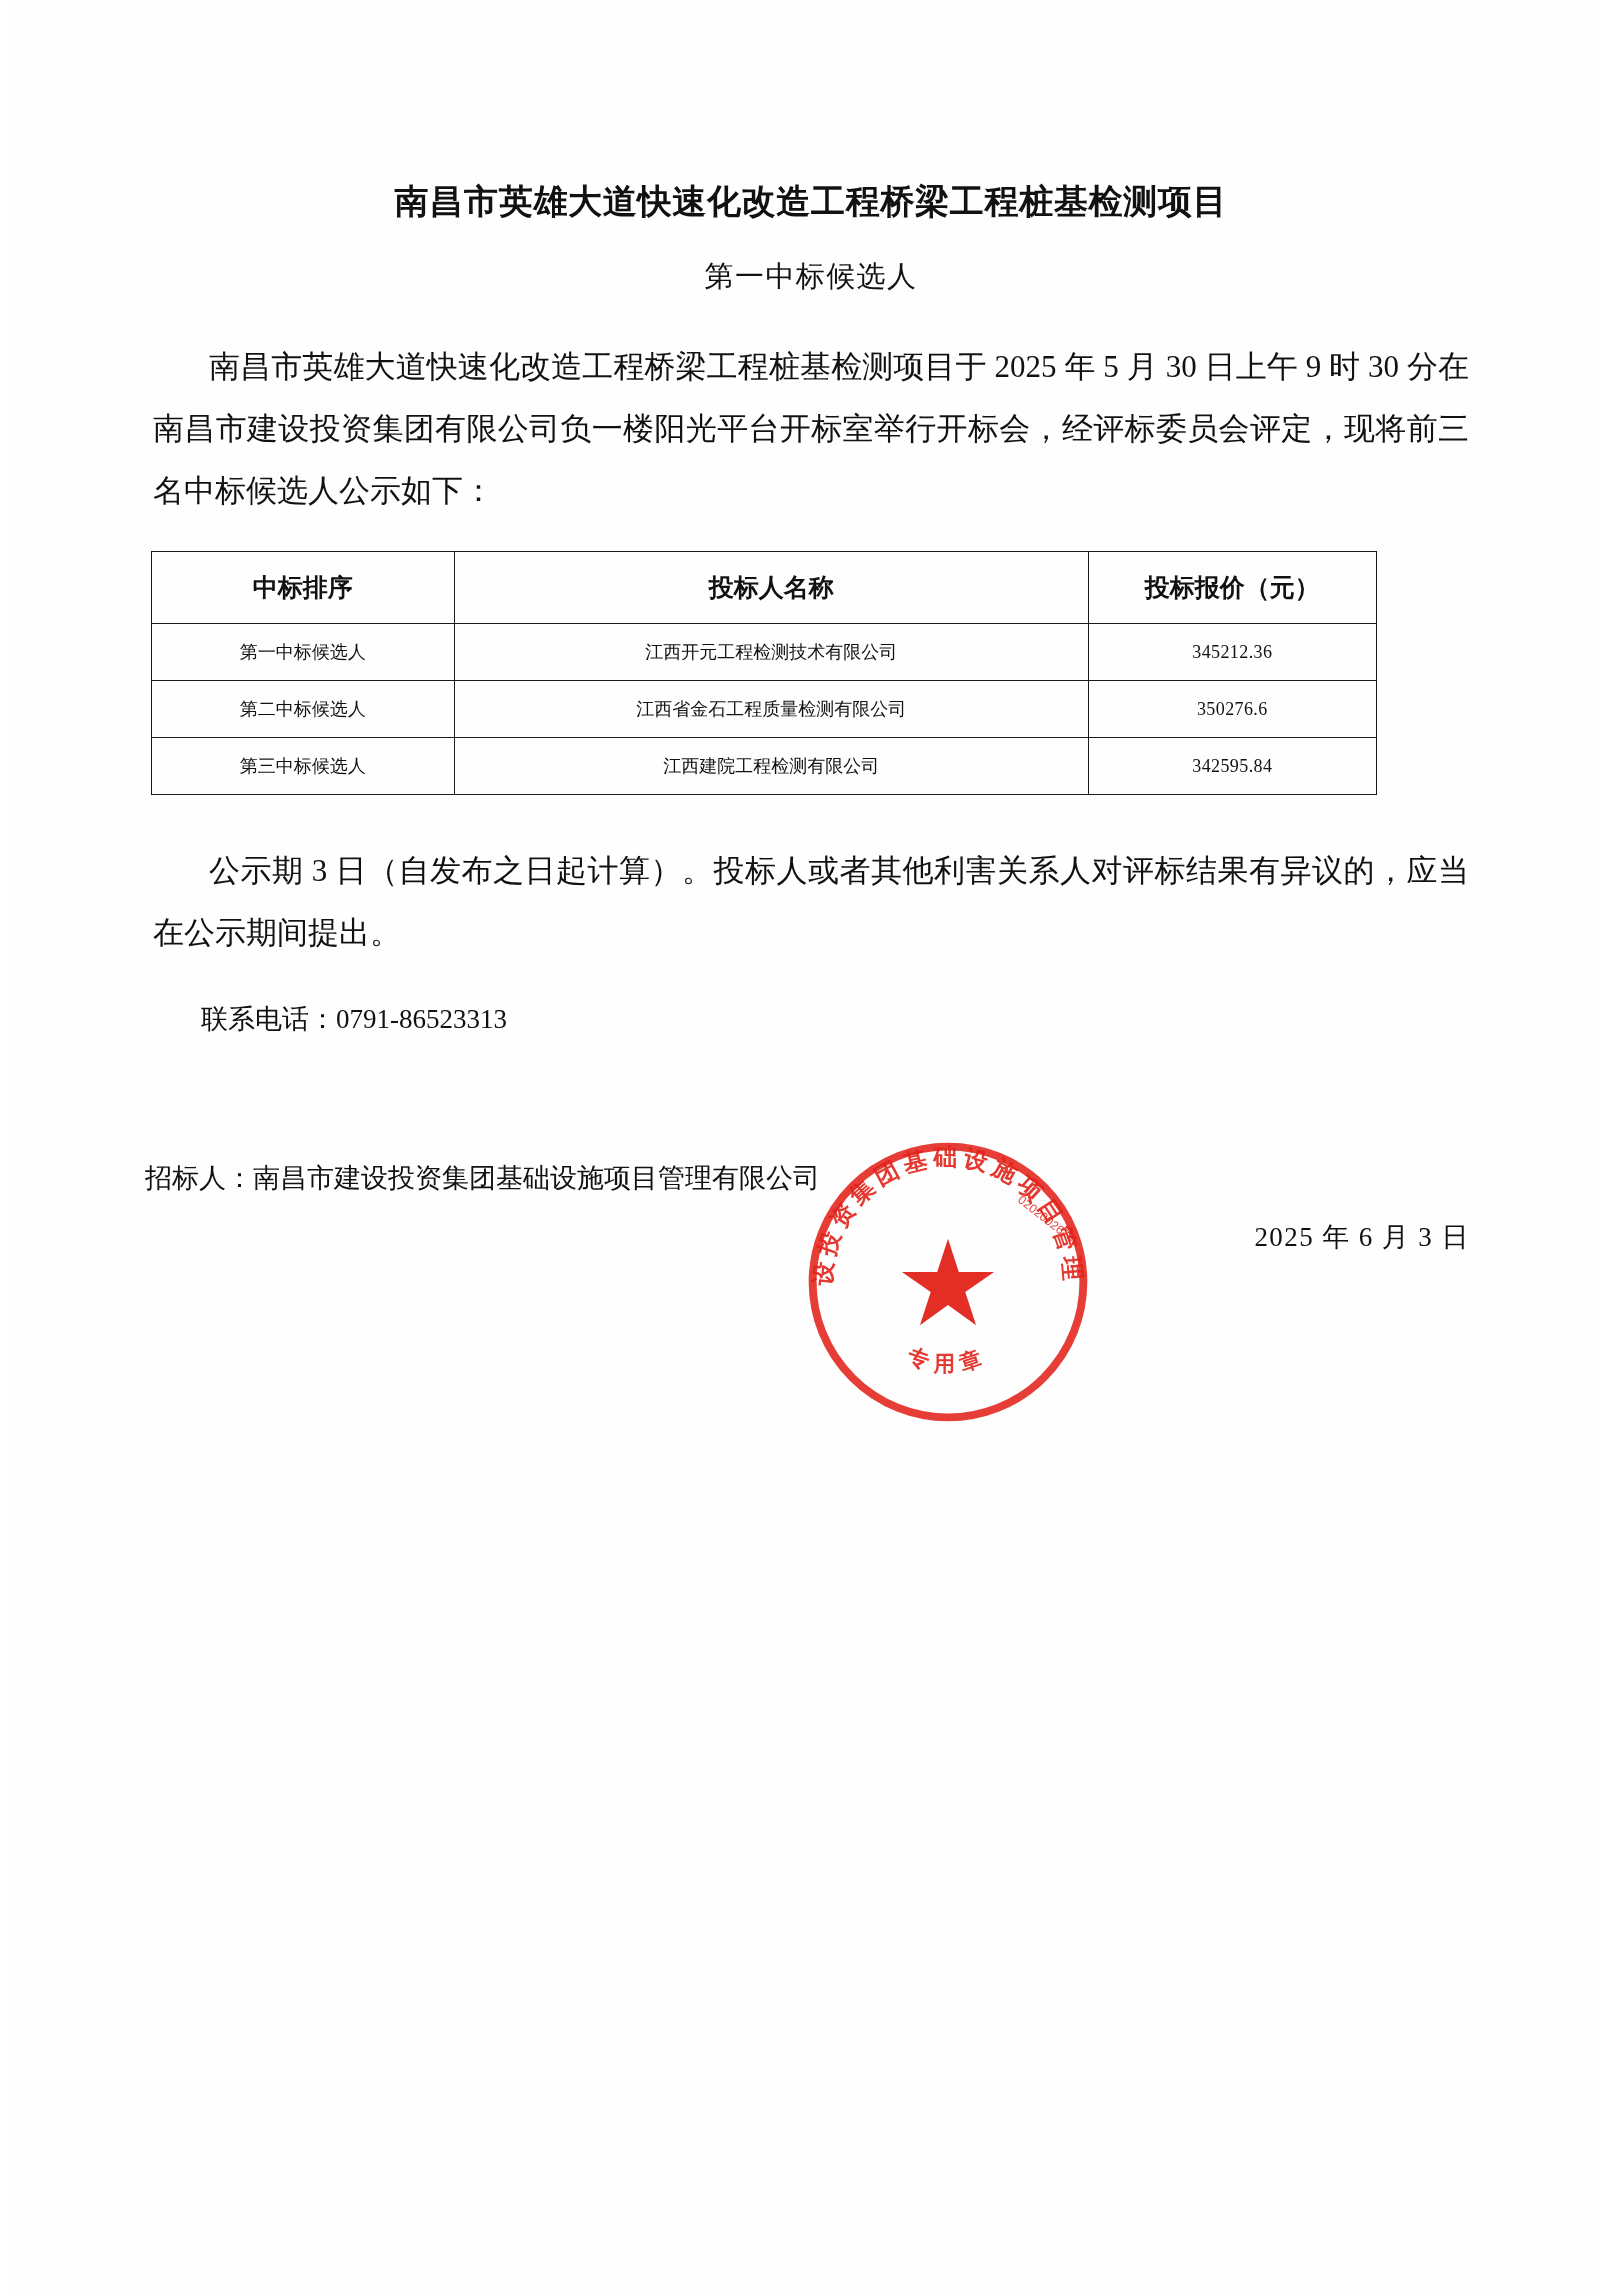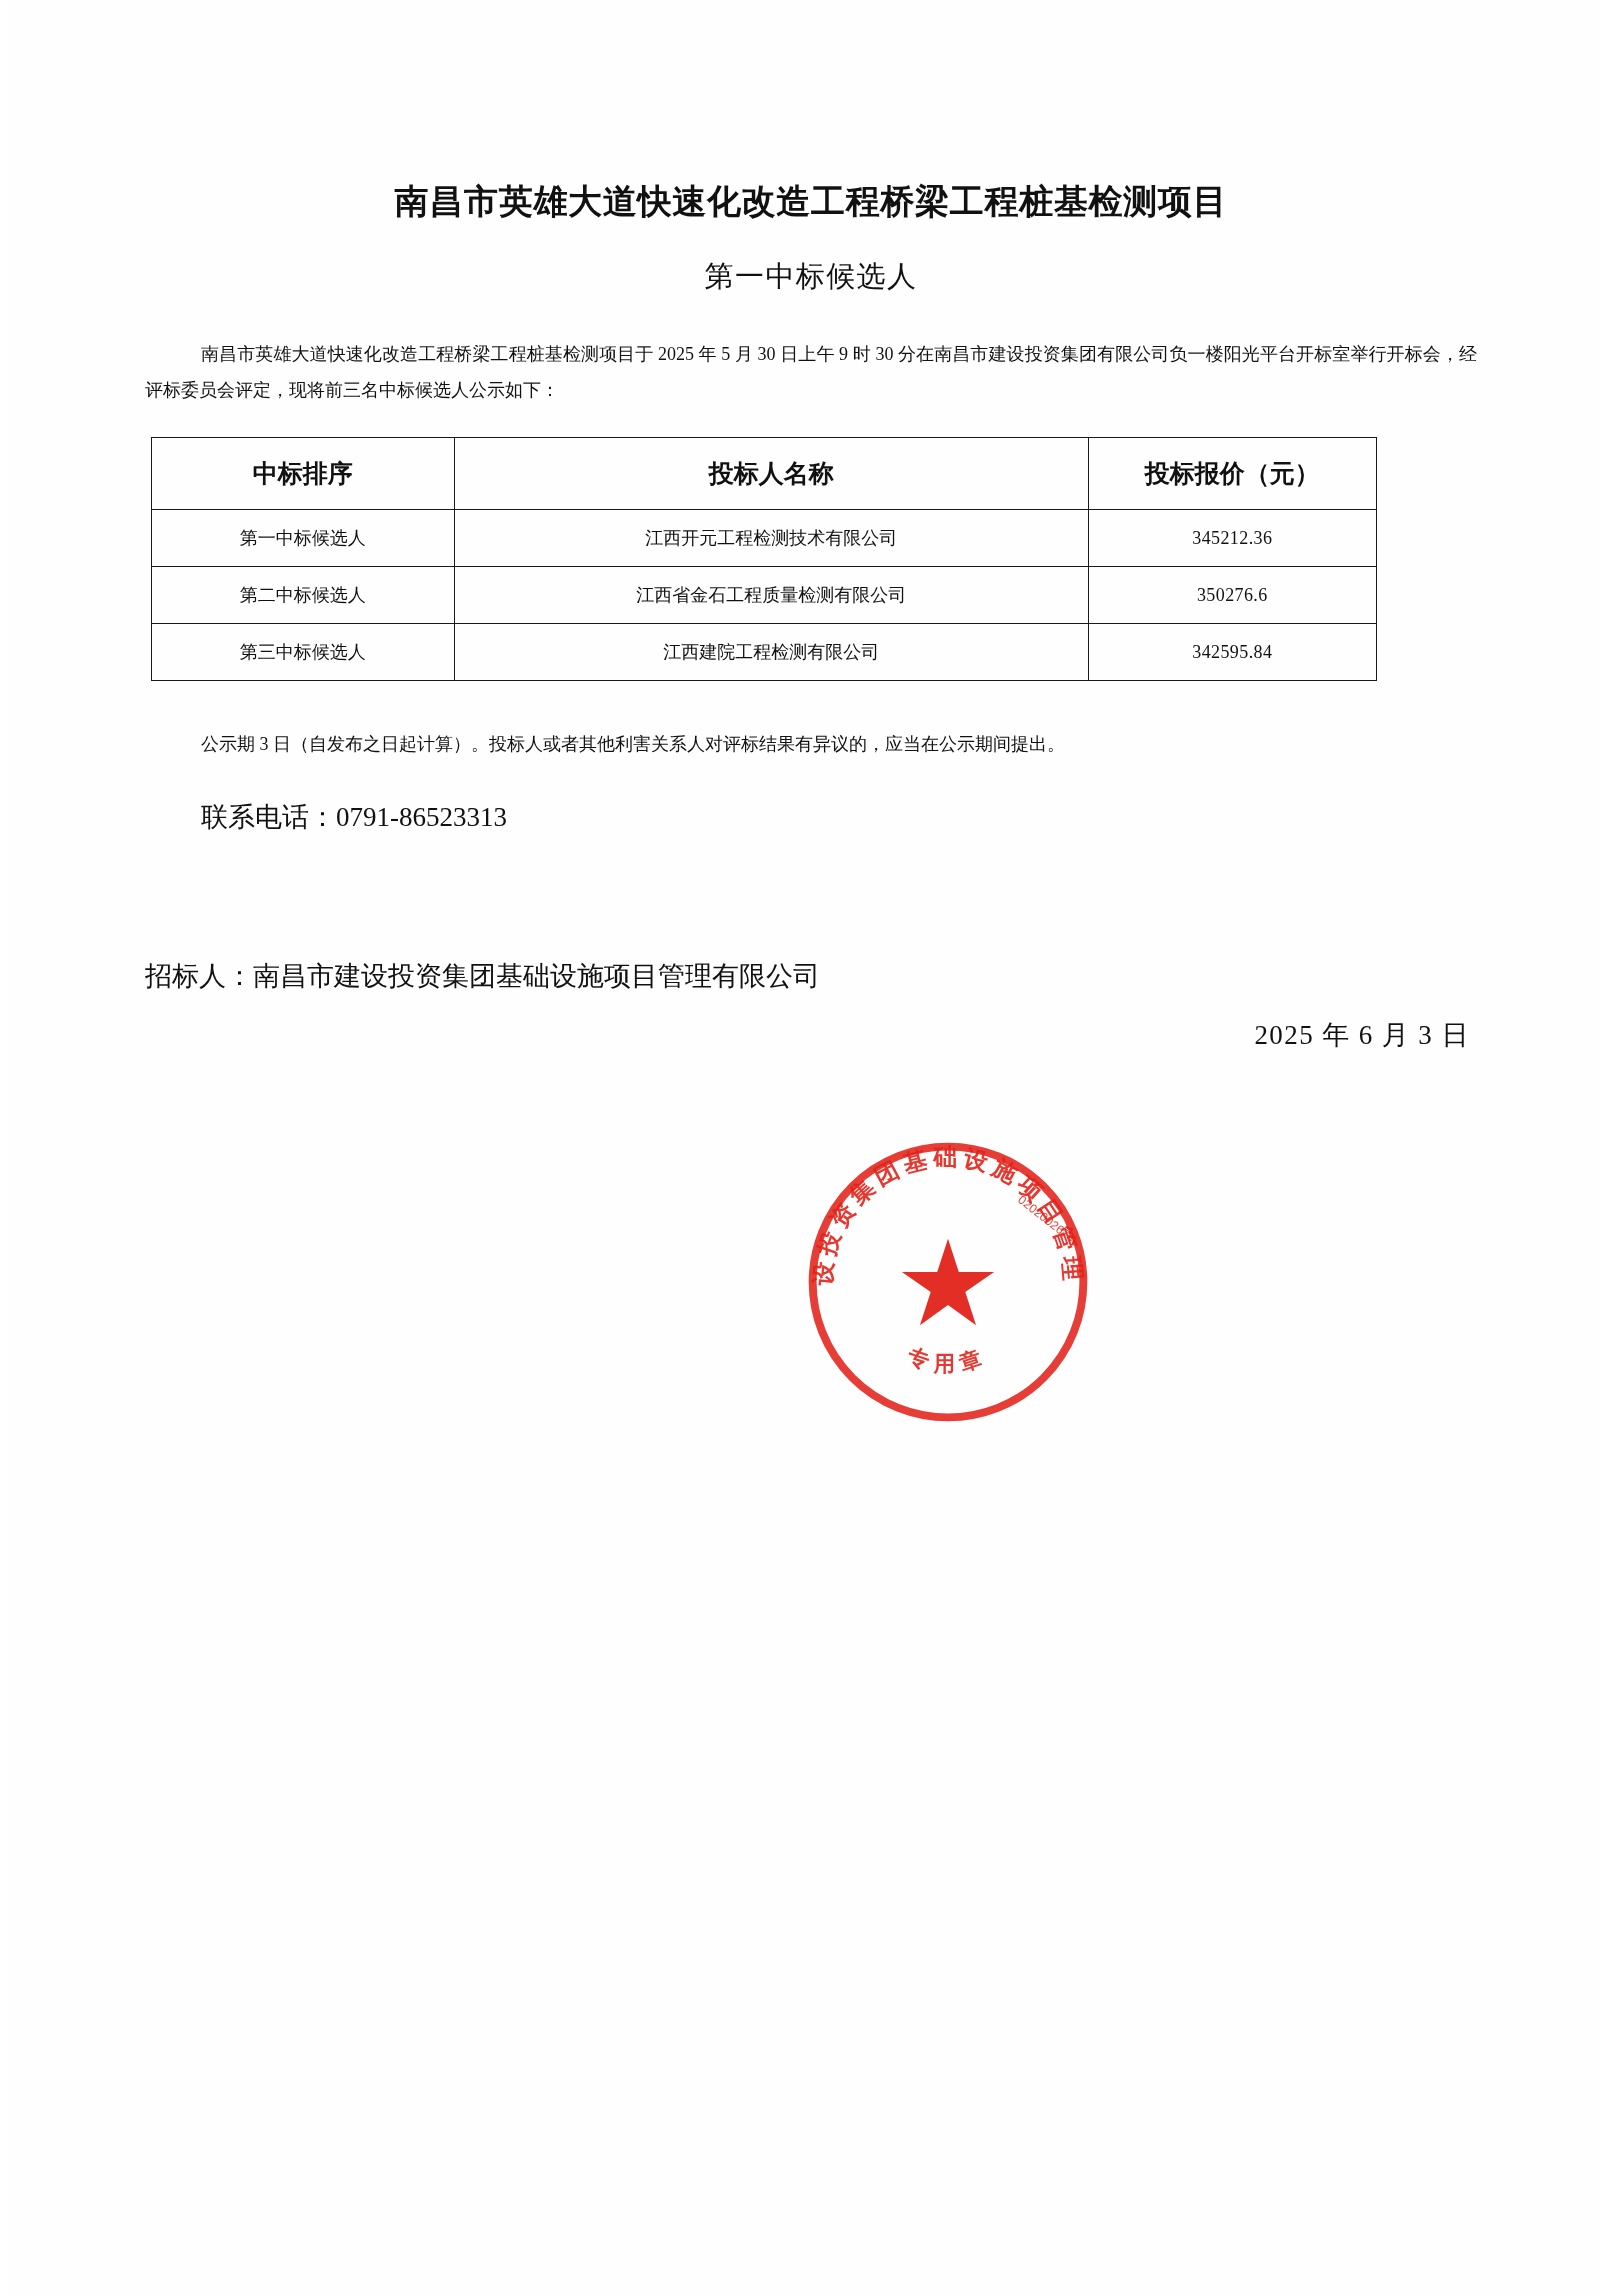--- a/index.html
+++ b/index.html
@@ -51,26 +51,26 @@
 
   .doc-docnum {
     text-align: center;
     font-size: 31px;
     font-weight: bold;
     letter-spacing: 0.7px;
     margin: 0 0 40px 0;
   }
 
   .para {
-    font-size: 18px;
+    font-size: 31px;
     line-height: 2.0;
     text-align: justify;
     text-justify: inter-ideograph;
     text-indent: 56px;
-    margin: 0;
+    margin: 8px;
     font-weight: 500;
   }
 
   table.bid-table {
     border-collapse: collapse;
     width: 1224px;
     margin: 29px 0 0 5.8px;
     table-layout: fixed;
   }
   table.bid-table td, table.bid-table th {

